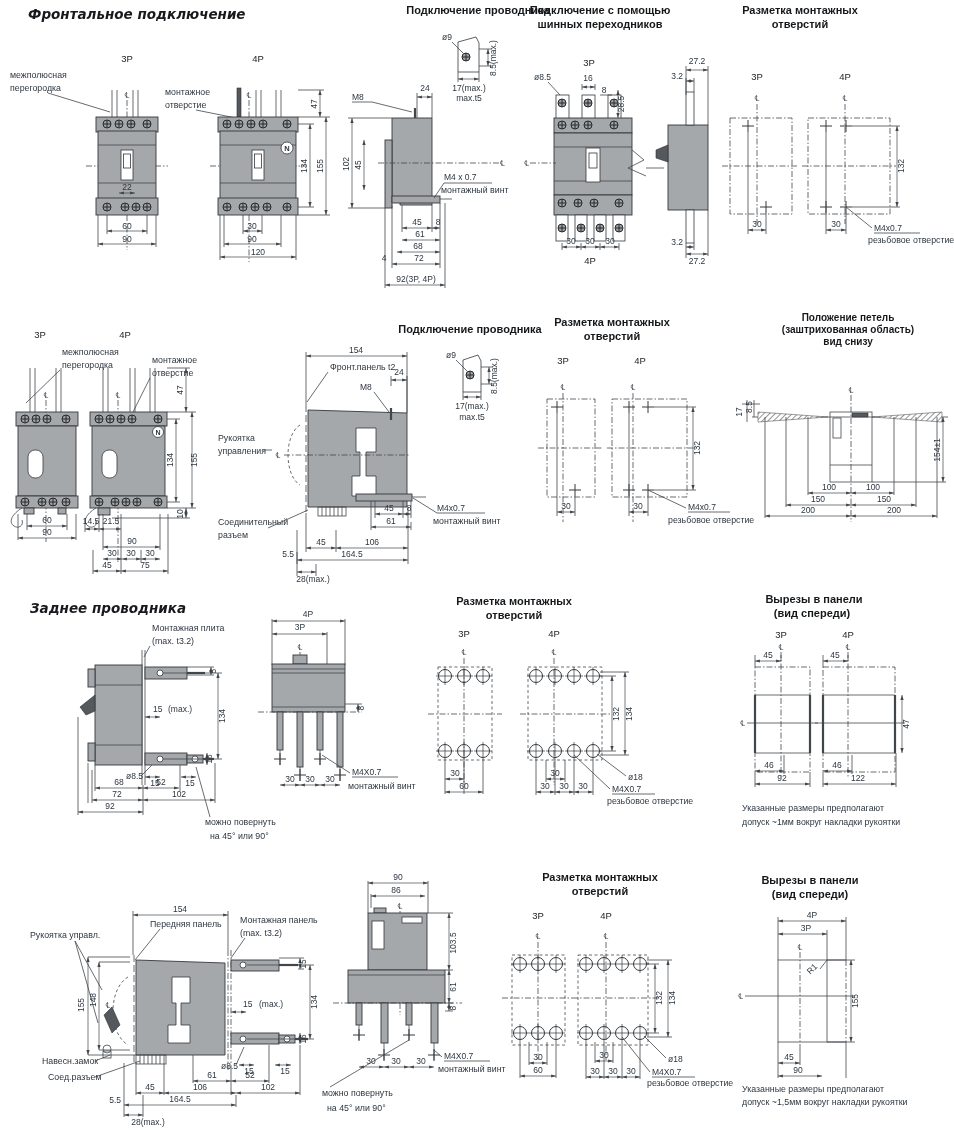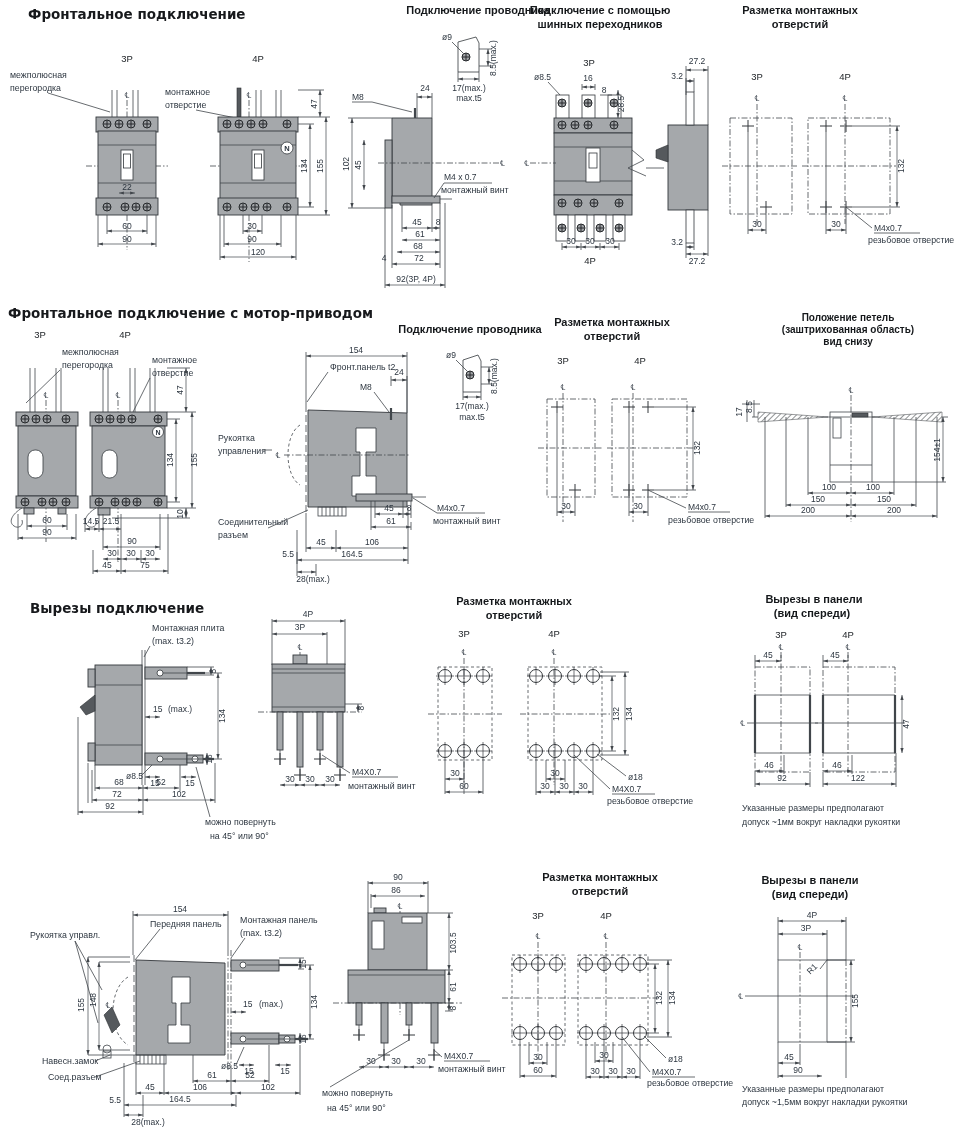--- a/index.html
+++ b/index.html
@@ -1,17 +1,17 @@
 <!DOCTYPE html>
 <html><head>
 <meta charset="utf-8">
 <style>
   html,body{margin:0;padding:0;background:#fff}
   #page{position:relative;width:954px;height:1130px;background:#fff;font-family:"Liberation Sans",sans-serif;overflow:hidden}
-  .sec-title{position:absolute;font-weight:bold;font-size:13.5px;color:#17191c;font-family:"DejaVu Sans",sans-serif;white-space:nowrap}
+  .sec-title{position:absolute;font-style:italic;font-weight:bold;font-size:13.5px;color:#17191c;font-family:"DejaVu Sans",sans-serif;white-space:nowrap}
   svg.row{position:absolute;left:0}
   text{font-family:"Liberation Sans",sans-serif}
   .t{font-size:8.5px;fill:#2d3640;text-anchor:middle}
   .ts{text-anchor:start}
   .te{text-anchor:end}
   .lb{font-size:8.8px;fill:#2d3640;text-anchor:start}
   .hd{font-size:11px;font-weight:bold;fill:#15181b;text-anchor:middle}
   .hd2{font-size:10px;font-weight:bold;fill:#15181b;text-anchor:middle}
   .pl{font-size:9.5px;fill:#22262a;text-anchor:middle}
   .ln{stroke:#41464b;stroke-width:.8;fill:none}
@@ -45,22 +45,21 @@
           <circle r="6.5" fill="none" stroke="#34383c" stroke-width="1"></circle>
           <path d="M-9,0 H9 M0,-9 V9" stroke="#34383c" stroke-width=".7" fill="none"></path>
         </g>
     <g id="cr">
           <path d="M-6,0 H6 M0,-6 V6" stroke="#34383c" stroke-width="1" fill="none"></path>
         </g>
   </defs>
 </svg>
 
 <div class="sec-title" style="left:28px;top:6px">Фронтальное подключение</div>
-<div class="sec-title" style="left:8px;top:305px">Фронтальное подключение с мотор-приводом</div>
-<div class="sec-title" style="left:30px;top:600px">Вырезы подключение</div>
+<div class="sec-title" style="left:30px;top:600px">Заднее проводника</div>
 
 <svg class="row" style="top:0" width="954" height="300" viewBox="0 0 954 300">
 
   <g>
     <text class="pl" x="127" y="62">3P</text>
     <text class="lb" x="10" y="78">межполюсная</text>
     <text class="lb" x="10" y="91">перегородка</text>
     <path class="ln" d="M48,93 L110,112"></path>
     <path class="ln" d="M112,90 V117 M117,90 V117 M133,90 V117 M138,90 V117"></path>
     <line class="ln dd" x1="127" y1="100" x2="127" y2="250"></line>

